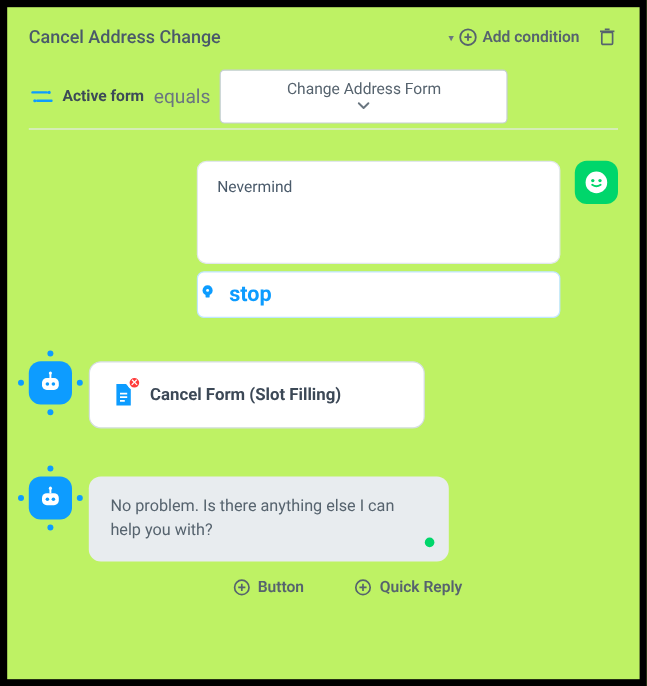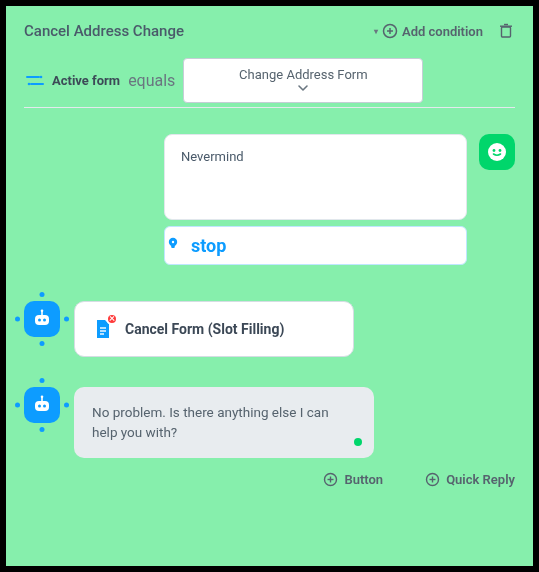--- a/index.html
+++ b/index.html
@@ -4,21 +4,21 @@
 <style>
   * { box-sizing: border-box; margin: 0; padding: 0; }
   body {
     font-family: -apple-system, BlinkMacSystemFont, "Segoe UI", Roboto, Arial, sans-serif;
     background: #000;
     padding: 6px;
     width: 539px;
     height: 572px;
   }
   .panel {
-    background: #86efac;
+    background: #bef264;
     width: 100%;
     height: 100%;
     padding: 16px 18px 10px 18px;
     position: relative;
     overflow: hidden;
   }
   .header {
     display: flex;
     align-items: center;
     justify-content: space-between;
@@ -134,21 +134,21 @@
     display: flex;
     gap: 10px;
     color: #0d9cff;
     font-size: 18px;
     font-weight: 700;
   }
   .bot-row {
     display: flex;
     align-items: flex-start;
     gap: 14px;
-    margin-bottom: 30px;
+    margin-bottom: 40px;
   }
   .bot-avatar-wrap {
     position: relative;
     flex-shrink: 0;
   }
   .bot-avatar {
     width: 36px;
     height: 36px;
     background: #0d9cff;
     border-radius: 10px;
@@ -223,21 +223,21 @@
     width: 8px;
     height: 8px;
     background: #00d66b;
     border-radius: 50%;
     position: absolute;
     right: 12px;
     bottom: 12px;
   }
   .footer-actions {
     display: flex;
-    justify-content: flex-end;
+    justify-content: center;
     gap: 42px;
     margin-top: 10px;
     padding-left: 40px;
   }
   .footer-btn {
     display: flex;
     align-items: center;
     gap: 6px;
     color: #56636e;
     font-size: 13px;

